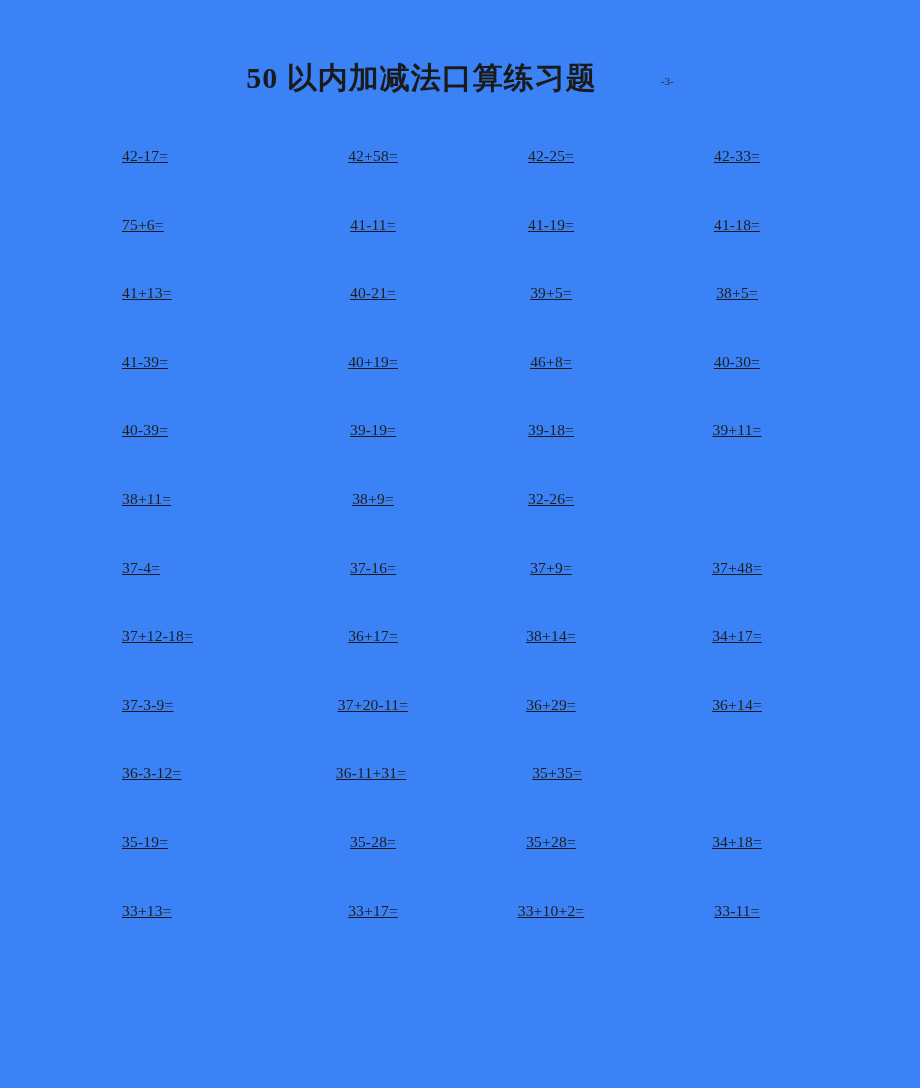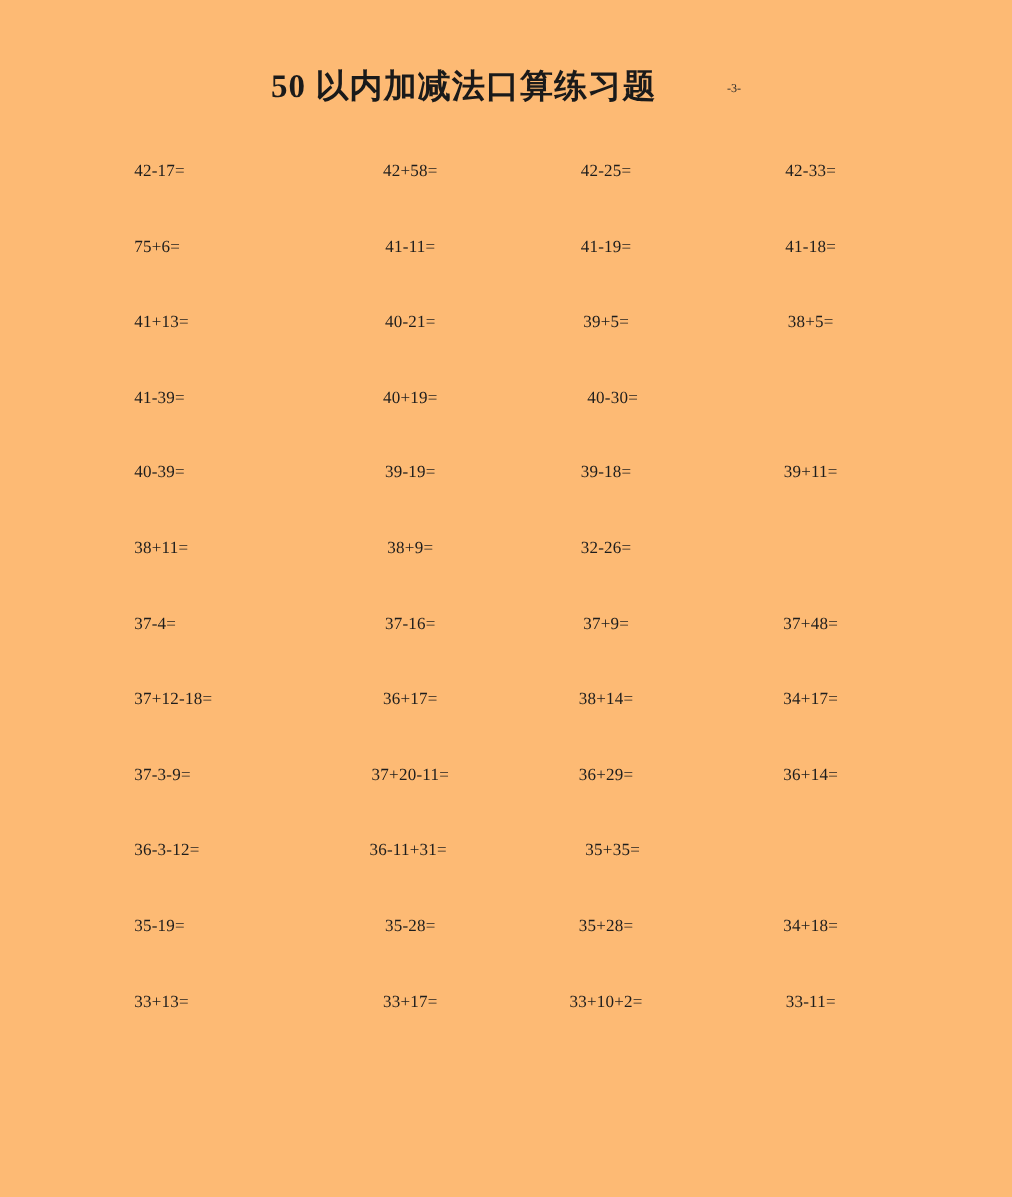--- a/index.html
+++ b/index.html
@@ -14,21 +14,21 @@
     color: #1a1a1a;
     position: relative;
     overflow: hidden;
   }
   .page {
     position: absolute;
     left: 0;
     top: 0;
     width: 920px;
     height: 1088px;
-    background: #fdba74;
+    background: #3b82f6;
   }
   .header {
     position: absolute;
     left: 0;
     top: 58px;
     width: 920px;
     text-align: center;
   }
   .title {
     display: inline-block;
@@ -47,20 +47,21 @@
     vertical-align: middle;
     margin-left: 64px;
     position: relative;
     top: 2px;
   }
   .sheet {
     position: absolute;
     left: 100px;
     top: 126px;
     width: 720px;
+    text-decoration: underline;
   }
   .row {
     display: flex;
     width: 720px;
     height: 68.6px;
     align-items: flex-start;
   }
   .cell {
     width: 180px;
     font-size: 15.5px;
@@ -102,20 +103,21 @@
       </div>
       <div class="row">
         <div class="cell c0">41+13=</div>
         <div class="cell c1">40-21=</div>
         <div class="cell c2">39+5=</div>
         <div class="cell c3">38+5=</div>
       </div>
       <div class="row">
         <div class="cell c0">41-39=</div>
         <div class="cell c1">40+19=</div>
+        <div class="cell c2">46+8=</div>
         <div class="cell c3">40-30=</div>
       </div>
       <div class="row">
         <div class="cell c0">40-39=</div>
         <div class="cell c1">39-19=</div>
         <div class="cell c2">39-18=</div>
         <div class="cell c3">39+11=</div>
       </div>
       <div class="row">
         <div class="cell c0">38+11=</div>

